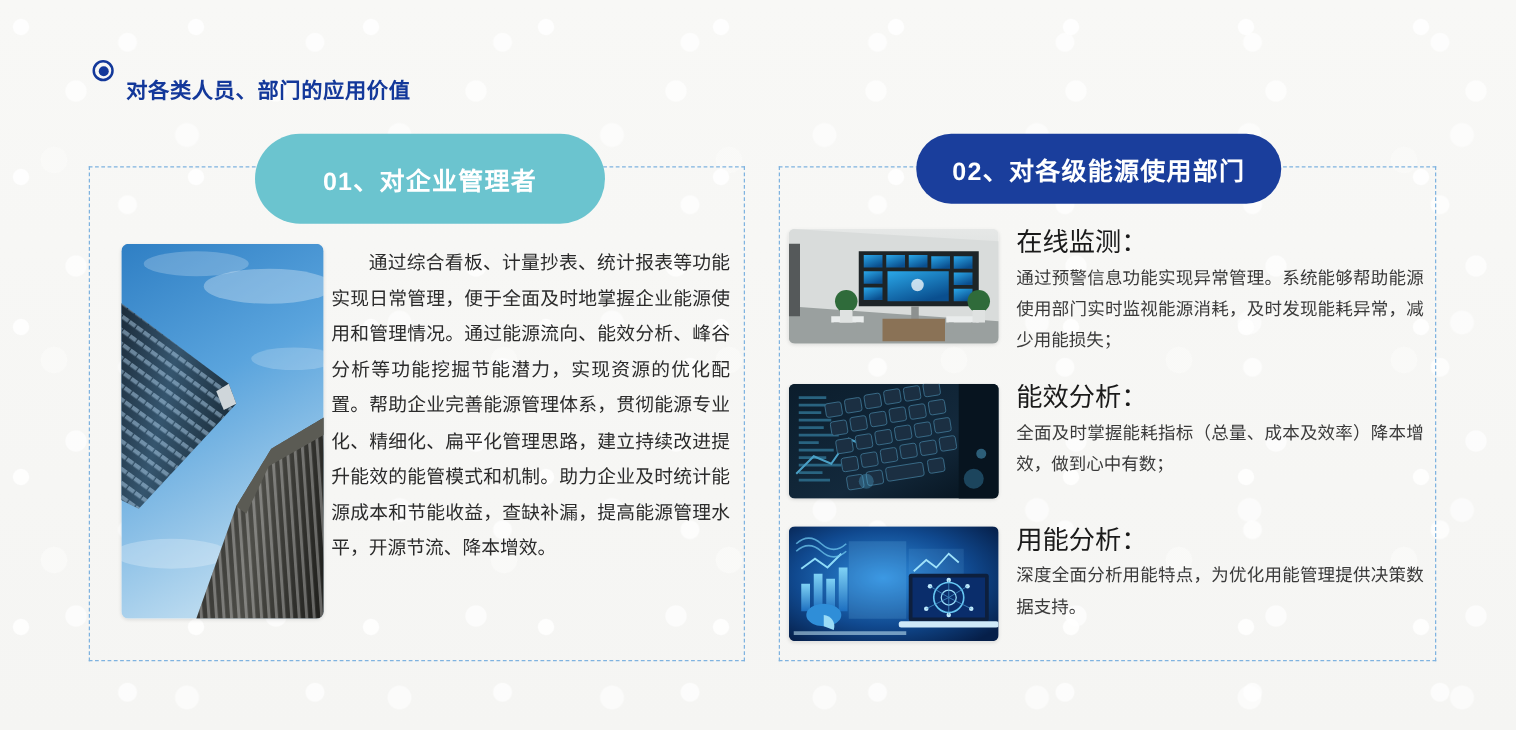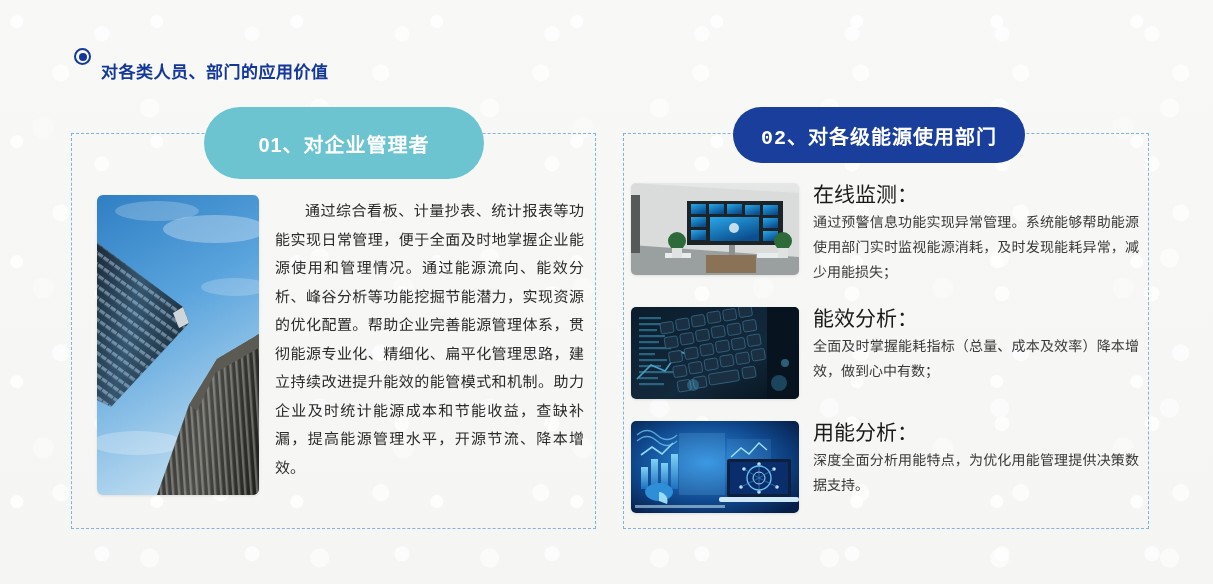--- a/index.html
+++ b/index.html
@@ -85,31 +85,30 @@
   }
   #pill-1 {
     left: 204px; top: 107px;
     width: 280px; height: 72px;
     background: #6bc4cf;
   }
   #pill-2 {
     left: 733px; top: 107px;
     width: 292px; height: 56px;
     background: #1a3e9c;
-    font-family: Liberation Mono, monospace;
   }
 
   
   .left-body {
     position: absolute;
     left: 71px; top: 133px;
     width: 525px; height: 396px;
     display: flex;
     padding: 62px 8px 24px 26px;
-    gap: 16px;
+    gap: 6px;
   }
 
   .photo-tall {
     width: 162px;
     height: 300px;
     flex: none;
     border-radius: 6px;
     overflow: hidden;
     position: relative;
     box-shadow: 0 1px 3px rgba(0,0,0,0.10);

